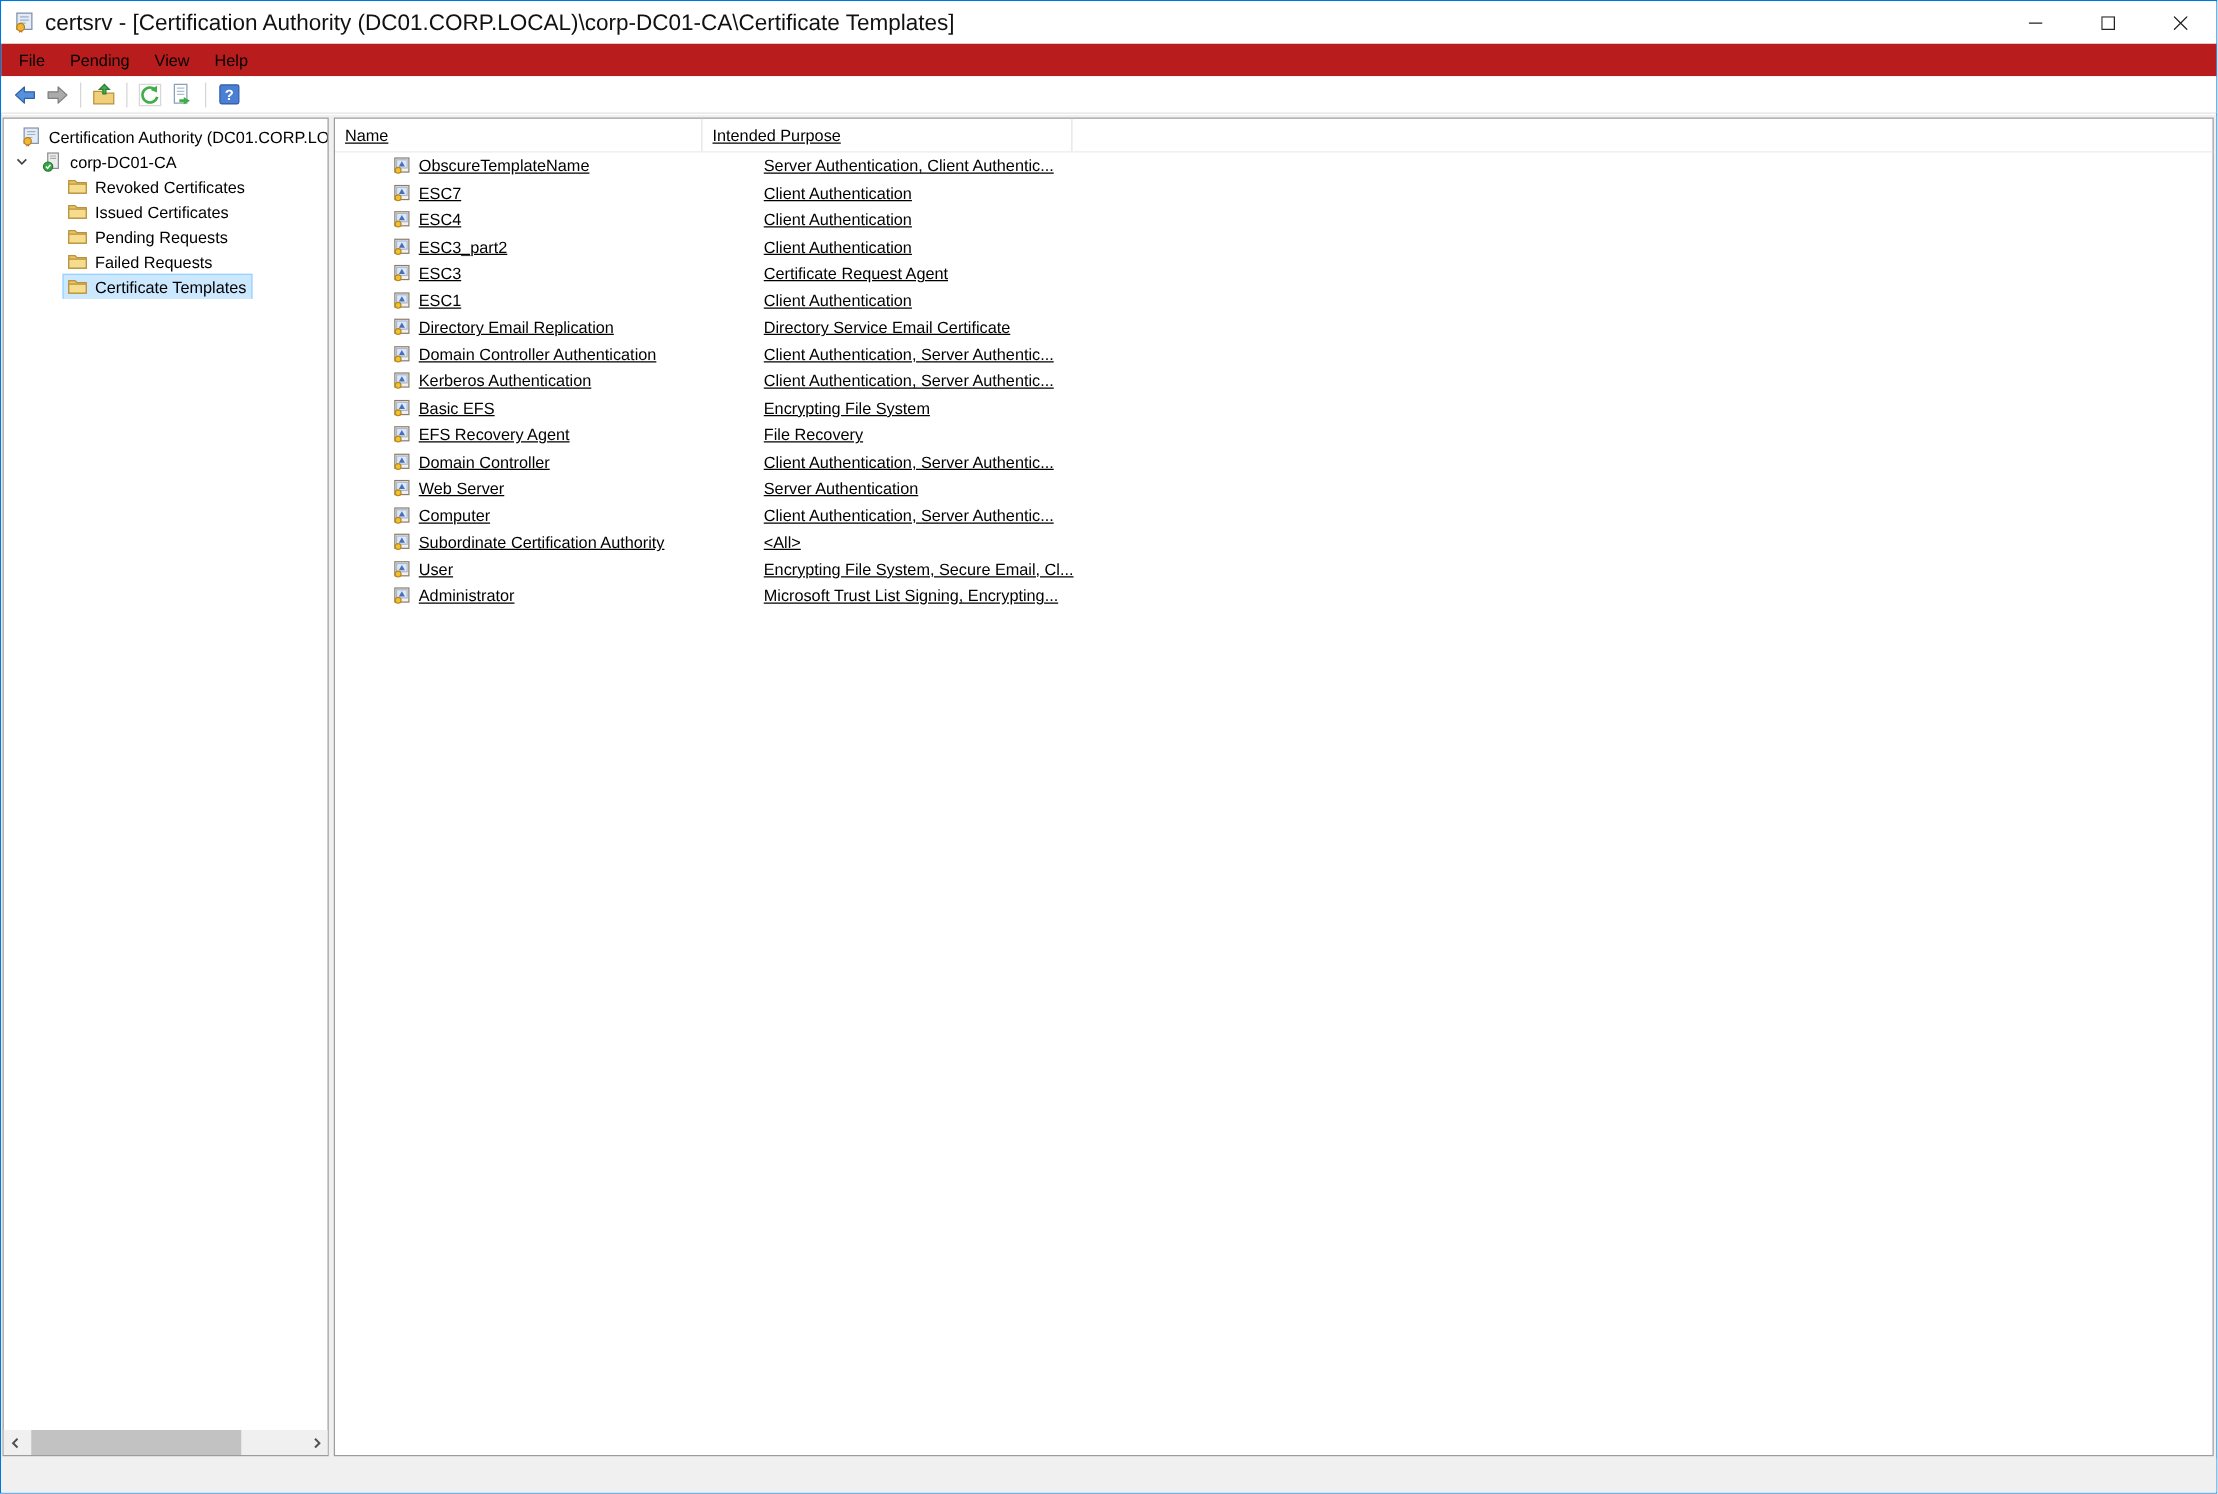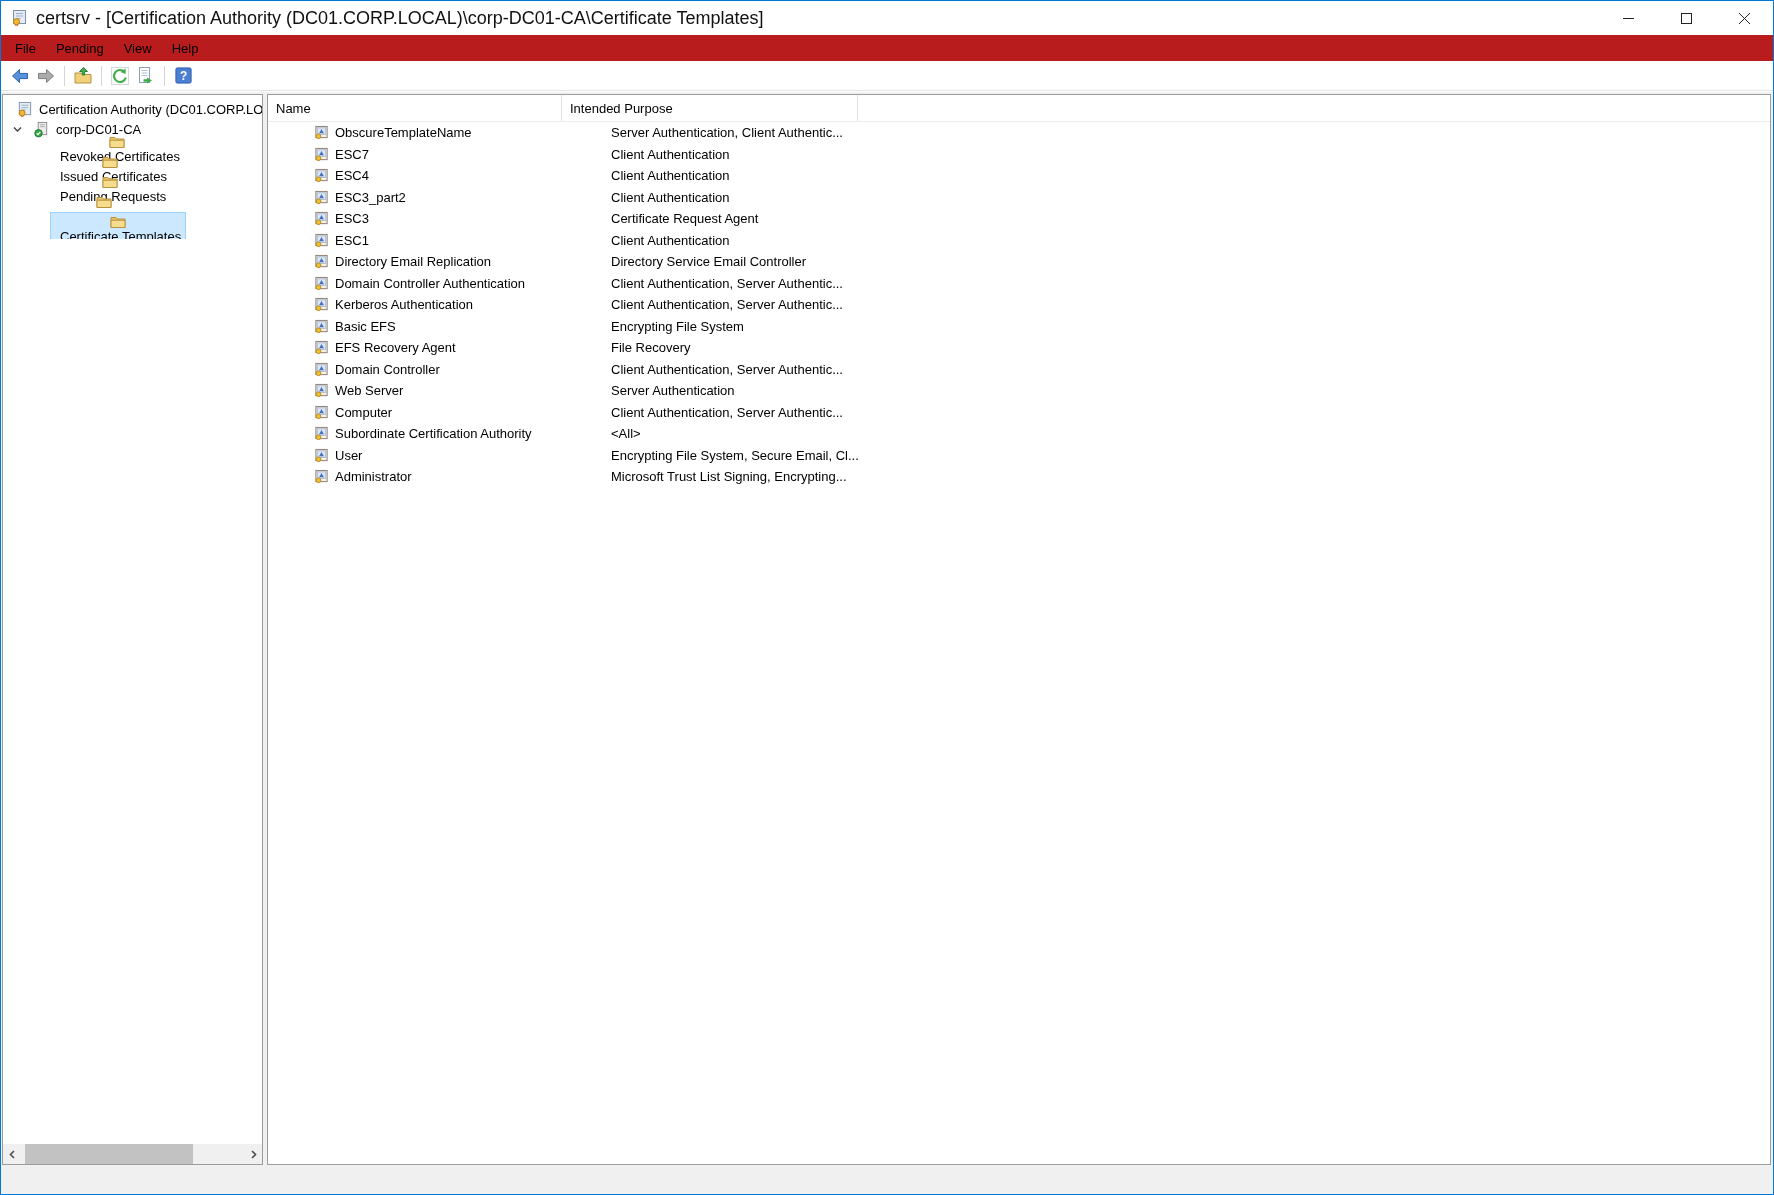--- a/index.html
+++ b/index.html
@@ -22,31 +22,31 @@
   
   .toolbar { height:30px; display:flex; align-items:center; padding-left:6px; background:#fff;
              border-bottom:1px solid #e3e3e3; }
   .tb-btn { width:26px; height:24px; display:flex; align-items:center; justify-content:center; }
   .tb-sep { width:1px; height:20px; background:#d6d6d6; margin:0 5px; }
 
   
   .content { position:absolute; top:91px; left:0; right:0; bottom:0; background:#f0f0f0; }
   .pane { position:absolute; top:2px; bottom:29px; background:#fff; border:1px solid #9c9c9c; }
   .tree-pane { left:1px; width:261px; }
-  .list-pane { left:266px; right:2px; }
+  .list-pane { left:266px; right:2px;text-decoration:underline; }
 
   
   .tree { padding-top:4px; white-space:nowrap; overflow:hidden; }
   .tree-row { height:20px; display:flex; align-items:center; }
   .tree-row .lbl { margin-left:6px; }
   .row-root { padding-left:13px; }
   .row-ca { padding-left:8px; }
   .row-ca .chev { width:13px; height:13px; margin-right:9px; }
   .row-folder { padding-left:47px; }
-  .node { display:flex; align-items:center; padding:2px 4px 2px 3px; border:1px solid transparent;flex-direction:column; }
+  .node { display:flex; align-items:center; padding:2px 4px 2px 3px; border:1px solid transparent; }
   .node.selected { background:#cce8ff; border-color:#99d1ff; }
   .folder-ic { width:16px; height:14px; }
   .tree-ic { width:17px; height:17px; }
 
   
   .hscroll { position:absolute; left:0; right:0; bottom:0; height:20px; background:#f0f0f0;
              display:flex; align-items:stretch; }
   .sb-btn { width:18px; display:flex; align-items:center; justify-content:center; }
   .sb-track { position:relative; flex:1; }
   .sb-thumb { position:absolute; left:4px; top:0; width:168px; height:20px; background:#c2c2c2; }
@@ -386,21 +386,21 @@
               <span class="ic">
                 <svg viewBox="0 0 16 16" width="15" height="15">
                   <rect x="2" y="1.5" width="12" height="12" fill="#f2f1ea" stroke="#8a7a6a"></rect>
                   <rect x="3.5" y="3" width="9" height="7" fill="#dce8f8" stroke="#a8b8d0"></rect>
                   <path d="M8 4.2 L10.6 8.8 L5.4 8.8 Z" fill="#4a6fb8"></path>
                   <circle cx="4.8" cy="12" r="2.5" fill="#f2c12e" stroke="#b8871c"></circle>
                 </svg>
               </span>
               <span>Directory Email Replication</span>
             </div>
-            <div class="lv-cell-purpose">Directory Service Email Controller</div>
+            <div class="lv-cell-purpose">Directory Service Email Certificate</div>
           </div>
           <div class="lv-row">
             <div class="lv-cell-name">
               <span class="ic">
                 <svg viewBox="0 0 16 16" width="15" height="15">
                   <rect x="2" y="1.5" width="12" height="12" fill="#f2f1ea" stroke="#8a7a6a"></rect>
                   <rect x="3.5" y="3" width="9" height="7" fill="#dce8f8" stroke="#a8b8d0"></rect>
                   <path d="M8 4.2 L10.6 8.8 L5.4 8.8 Z" fill="#4a6fb8"></path>
                   <circle cx="4.8" cy="12" r="2.5" fill="#f2c12e" stroke="#b8871c"></circle>
                 </svg>

